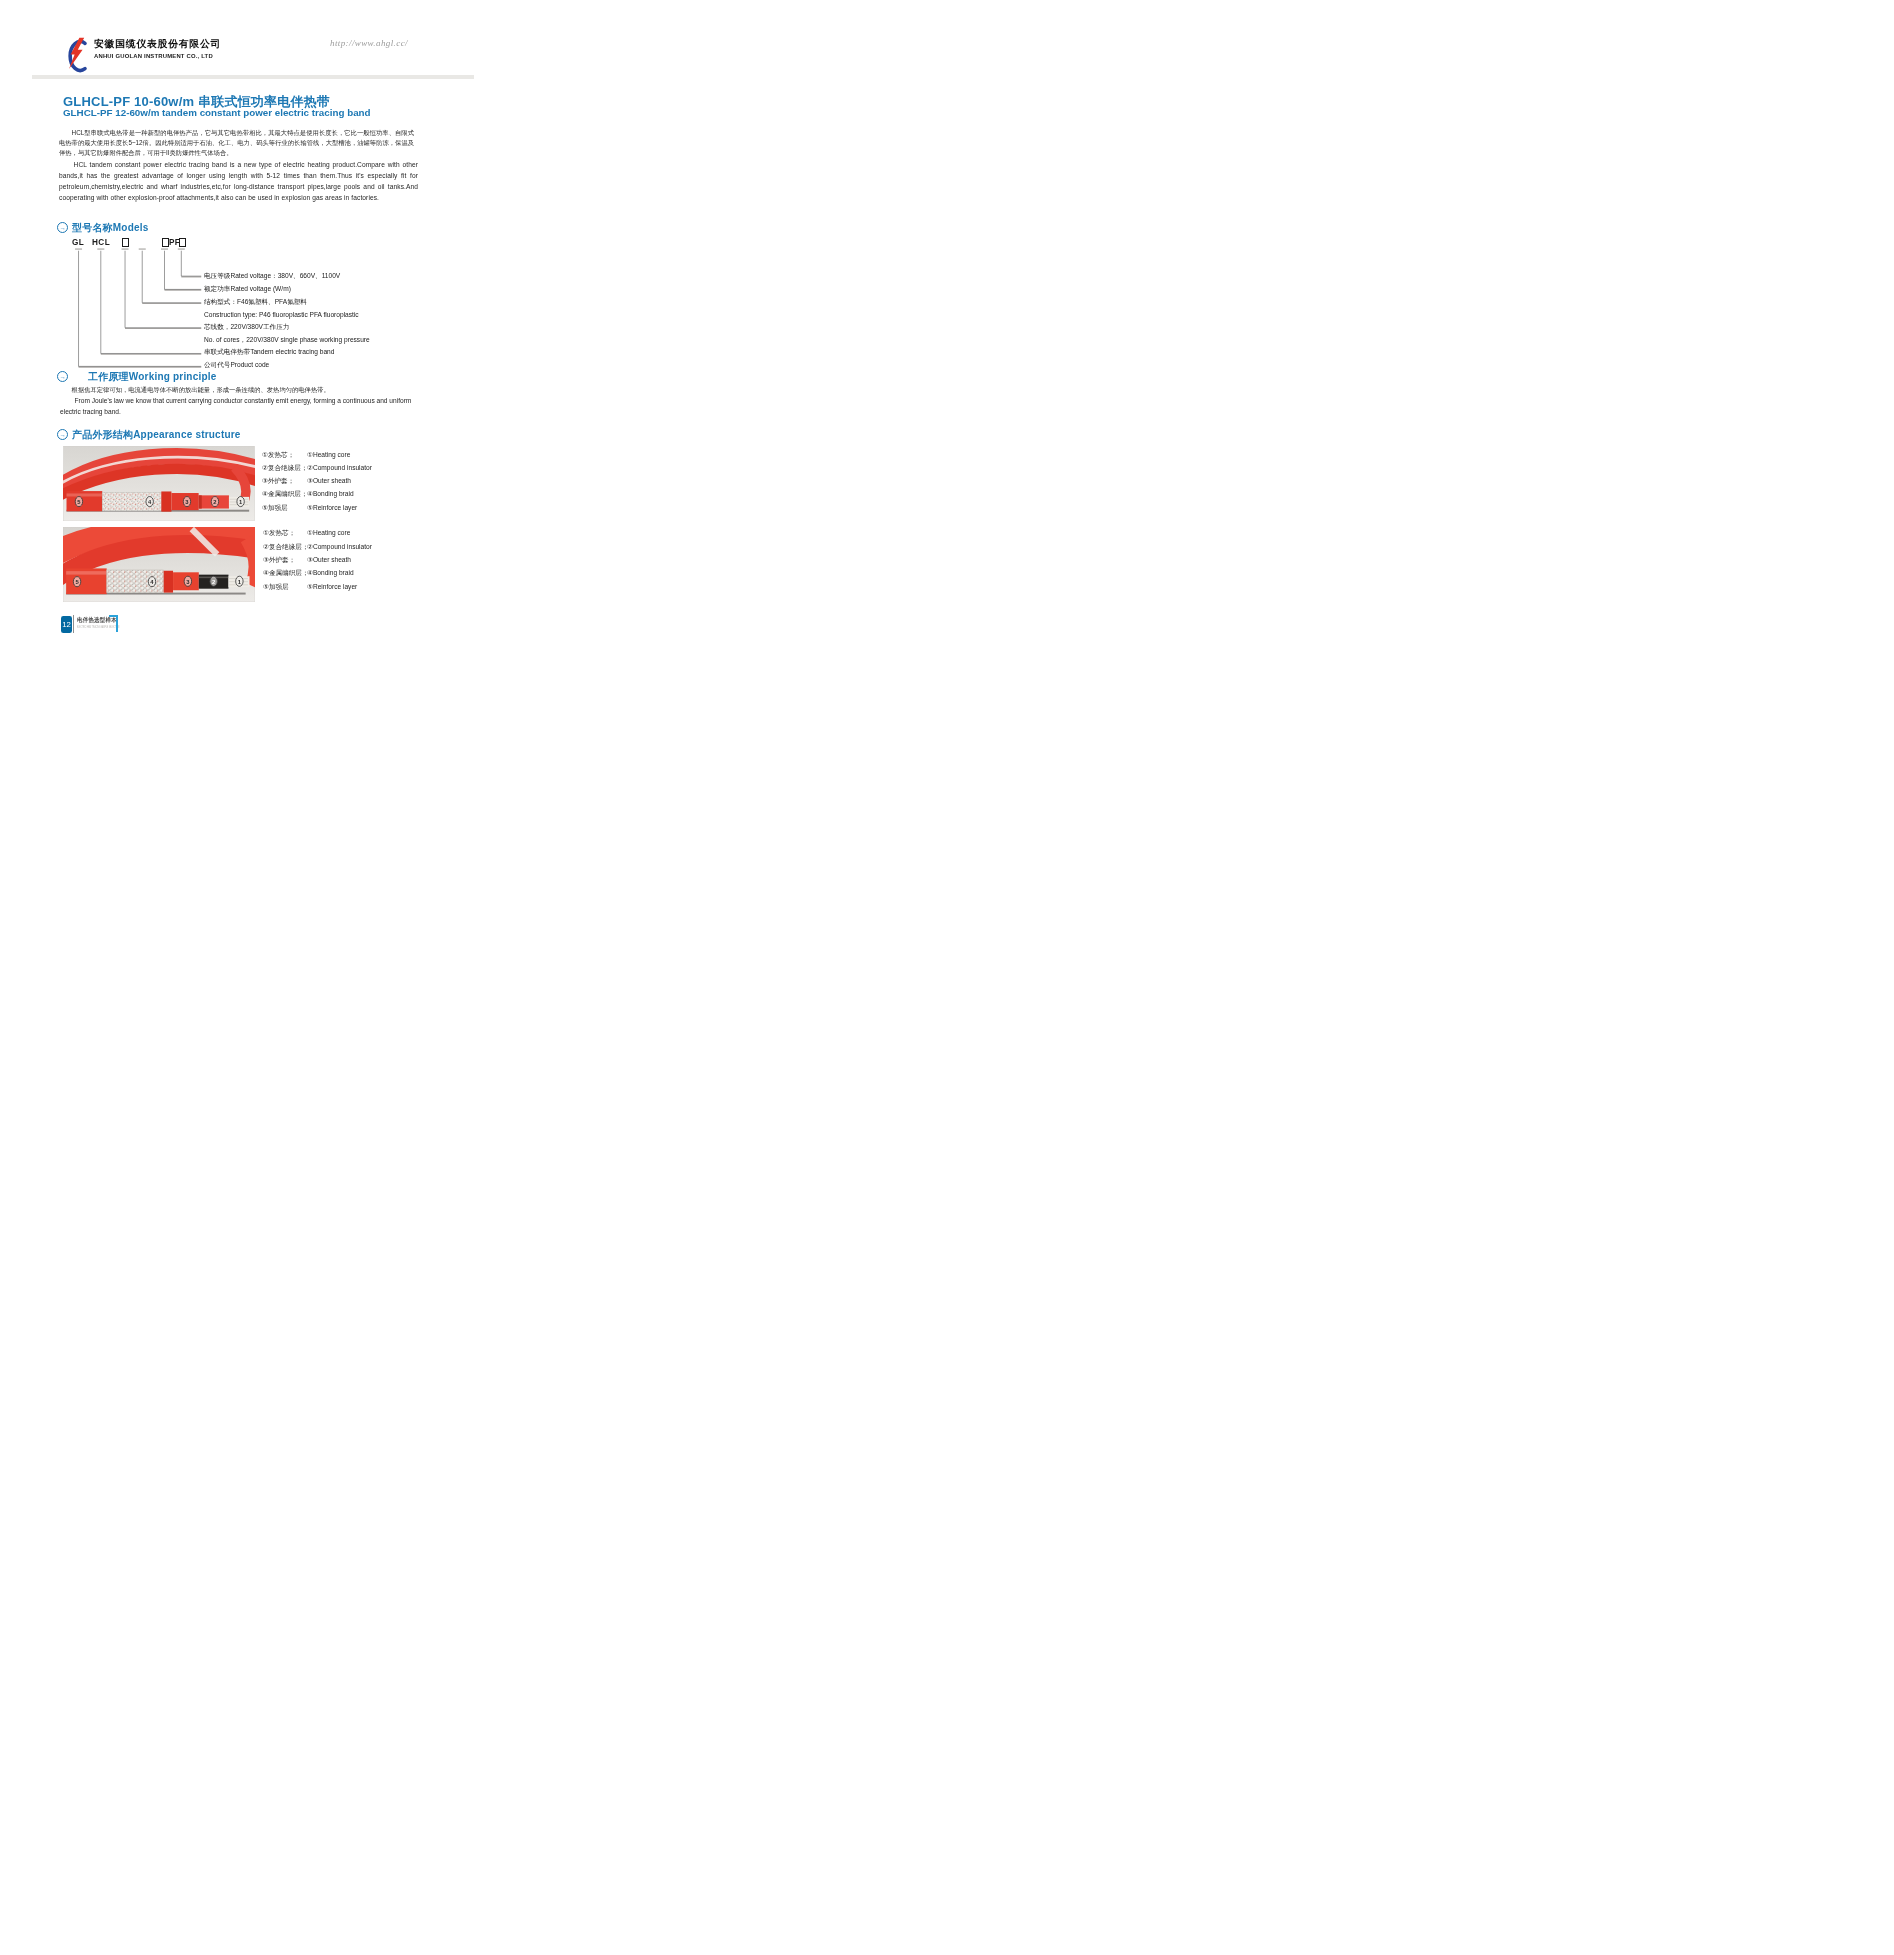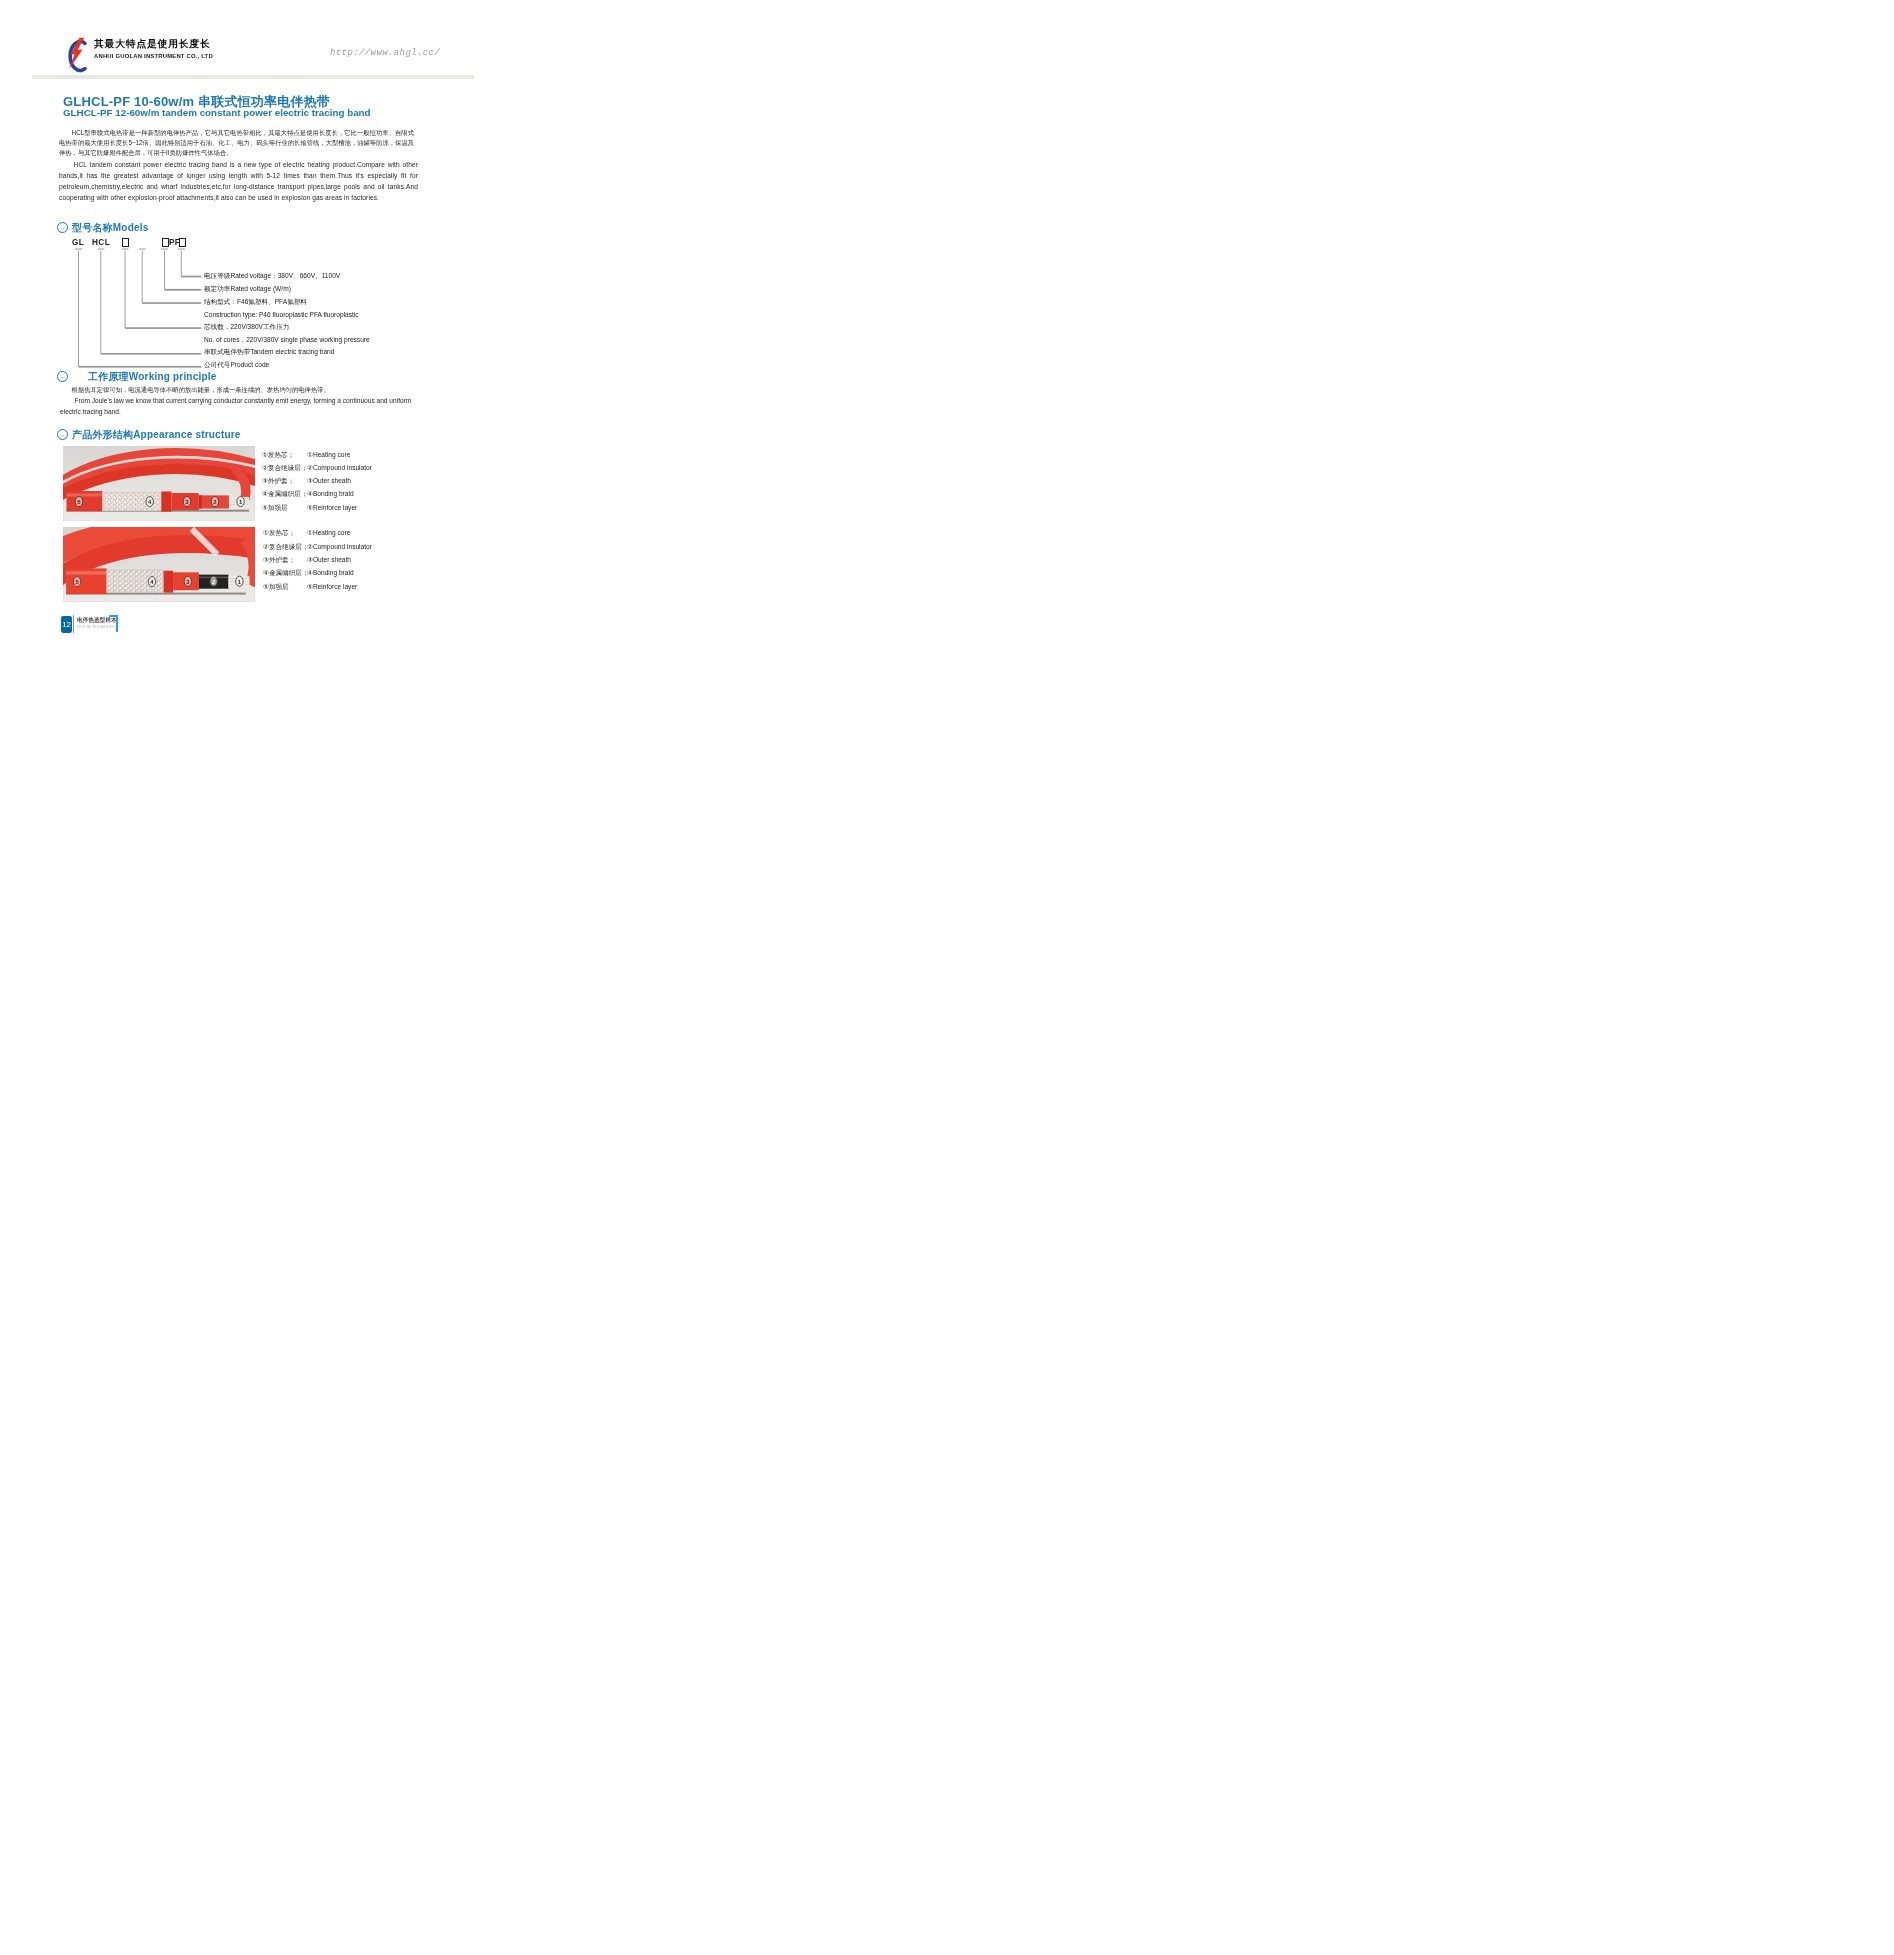--- a/index.html
+++ b/index.html
@@ -4,22 +4,22 @@
 <style>
   html,body { margin:0; padding:0; background:#ffffff; }
   .page { position:relative; width:474px; height:686px; background:#fff; overflow:hidden;
           font-family:"Liberation Sans","DejaVu Sans",sans-serif; color:#1f1f1f; }
   .abs { position:absolute; }
 
   
   .logo { left:65px; top:37px; width:24px; height:38px; }
   .company-cn { left:94px; top:38px; font-size:9.8px; font-weight:bold; letter-spacing:0.8px; color:#0d0d0d; white-space:nowrap; }
   .company-en { left:94px; top:53px; font-size:5.9px; font-weight:bold; letter-spacing:0.2px; color:#1a1a1a; white-space:nowrap; }
-  .website { left:330px; top:48px; font-size:9px; font-style:italic; letter-spacing:0.4px;
-             font-family:Liberation Mono, monospace; color:#9c9c9c; white-space:nowrap; }
+  .website { left:330px; top:38px; font-size:9px; font-style:italic; letter-spacing:0.4px;
+             font-family:Liberation Serif, serif; color:#9c9c9c; white-space:nowrap; }
   .header-bar { left:32px; top:75px; width:442px; height:3.9px; background:#e9e8e5; }
 
   
   .title-cn { left:63px; top:93px; font-size:13px; font-weight:bold; color:#1d78b4; letter-spacing:0.2px; white-space:nowrap; }
   .title-en { left:63px; top:107px; font-size:9.8px; font-weight:bold; color:#1d78b4; white-space:nowrap; }
 
   
   .intro-cn { left:59px; top:128px; width:355px; font-size:6.3px; line-height:10.2px; text-indent:2em; text-align:justify; }
   .intro-en { left:59px; top:159px; width:359px; font-size:6.6px; line-height:11px; text-indent:2.2em; text-align:justify; letter-spacing:0.1px; }
 
@@ -68,21 +68,21 @@
 </style>
 </head>
 <body>
 
 <div class="page">
 
   <svg class="abs logo" viewBox="0 0 60 95">
     <path d="M50,16 A25,36 0 1 0 50,79" fill="none" stroke="#27459c" stroke-width="9" stroke-linecap="round"></path>
     <path d="M36,2 L14,44 L24,44 L10,80 L44,32 L32,32 L48,2 Z" fill="#e43427"></path>
   </svg>
-  <div class="abs company-cn">其最大特点是使用长度长</div>
+  <div class="abs company-cn">安徽国缆仪表股份有限公司</div>
   <div class="abs company-en">ANHUI GUOLAN INSTRUMENT CO., LTD</div>
   <div class="abs website">http://www.ahgl.cc/</div>
   <div class="abs header-bar"></div>
 
   <div class="abs title-cn">GLHCL-PF 10-60w/m 串联式恒功率电伴热带</div>
   <div class="abs title-en">GLHCL-PF 12-60w/m tandem constant power electric tracing band</div>
 
   <div class="abs intro-cn">HCL型串联式电热带是一种新型的电伴热产品，它与其它电热带相比，其最大特点是使用长度长，它比一般恒功率、自限式电热带的最大使用长度长5~12倍。因此特别适用于石油、化工、电力、码头等行业的长输管线，大型槽池，油罐等防冻，保温及伴热，与其它防爆附件配合后，可用于II类防爆炸性气体场合。</div>
   <div class="abs intro-en">HCL tandem constant power electric tracing band is a new type of electric heating product.Compare with other bands,it has the greatest advantage of longer using length with 5-12 times than them.Thus it's especially fit for petroleum,chemistry,electric and wharf industries,etc,for long-distance transport pipes,large pools and oil tanks.And cooperating with other explosion-proof attachments,it also can be used in explosion gas areas in factories.</div>
 

